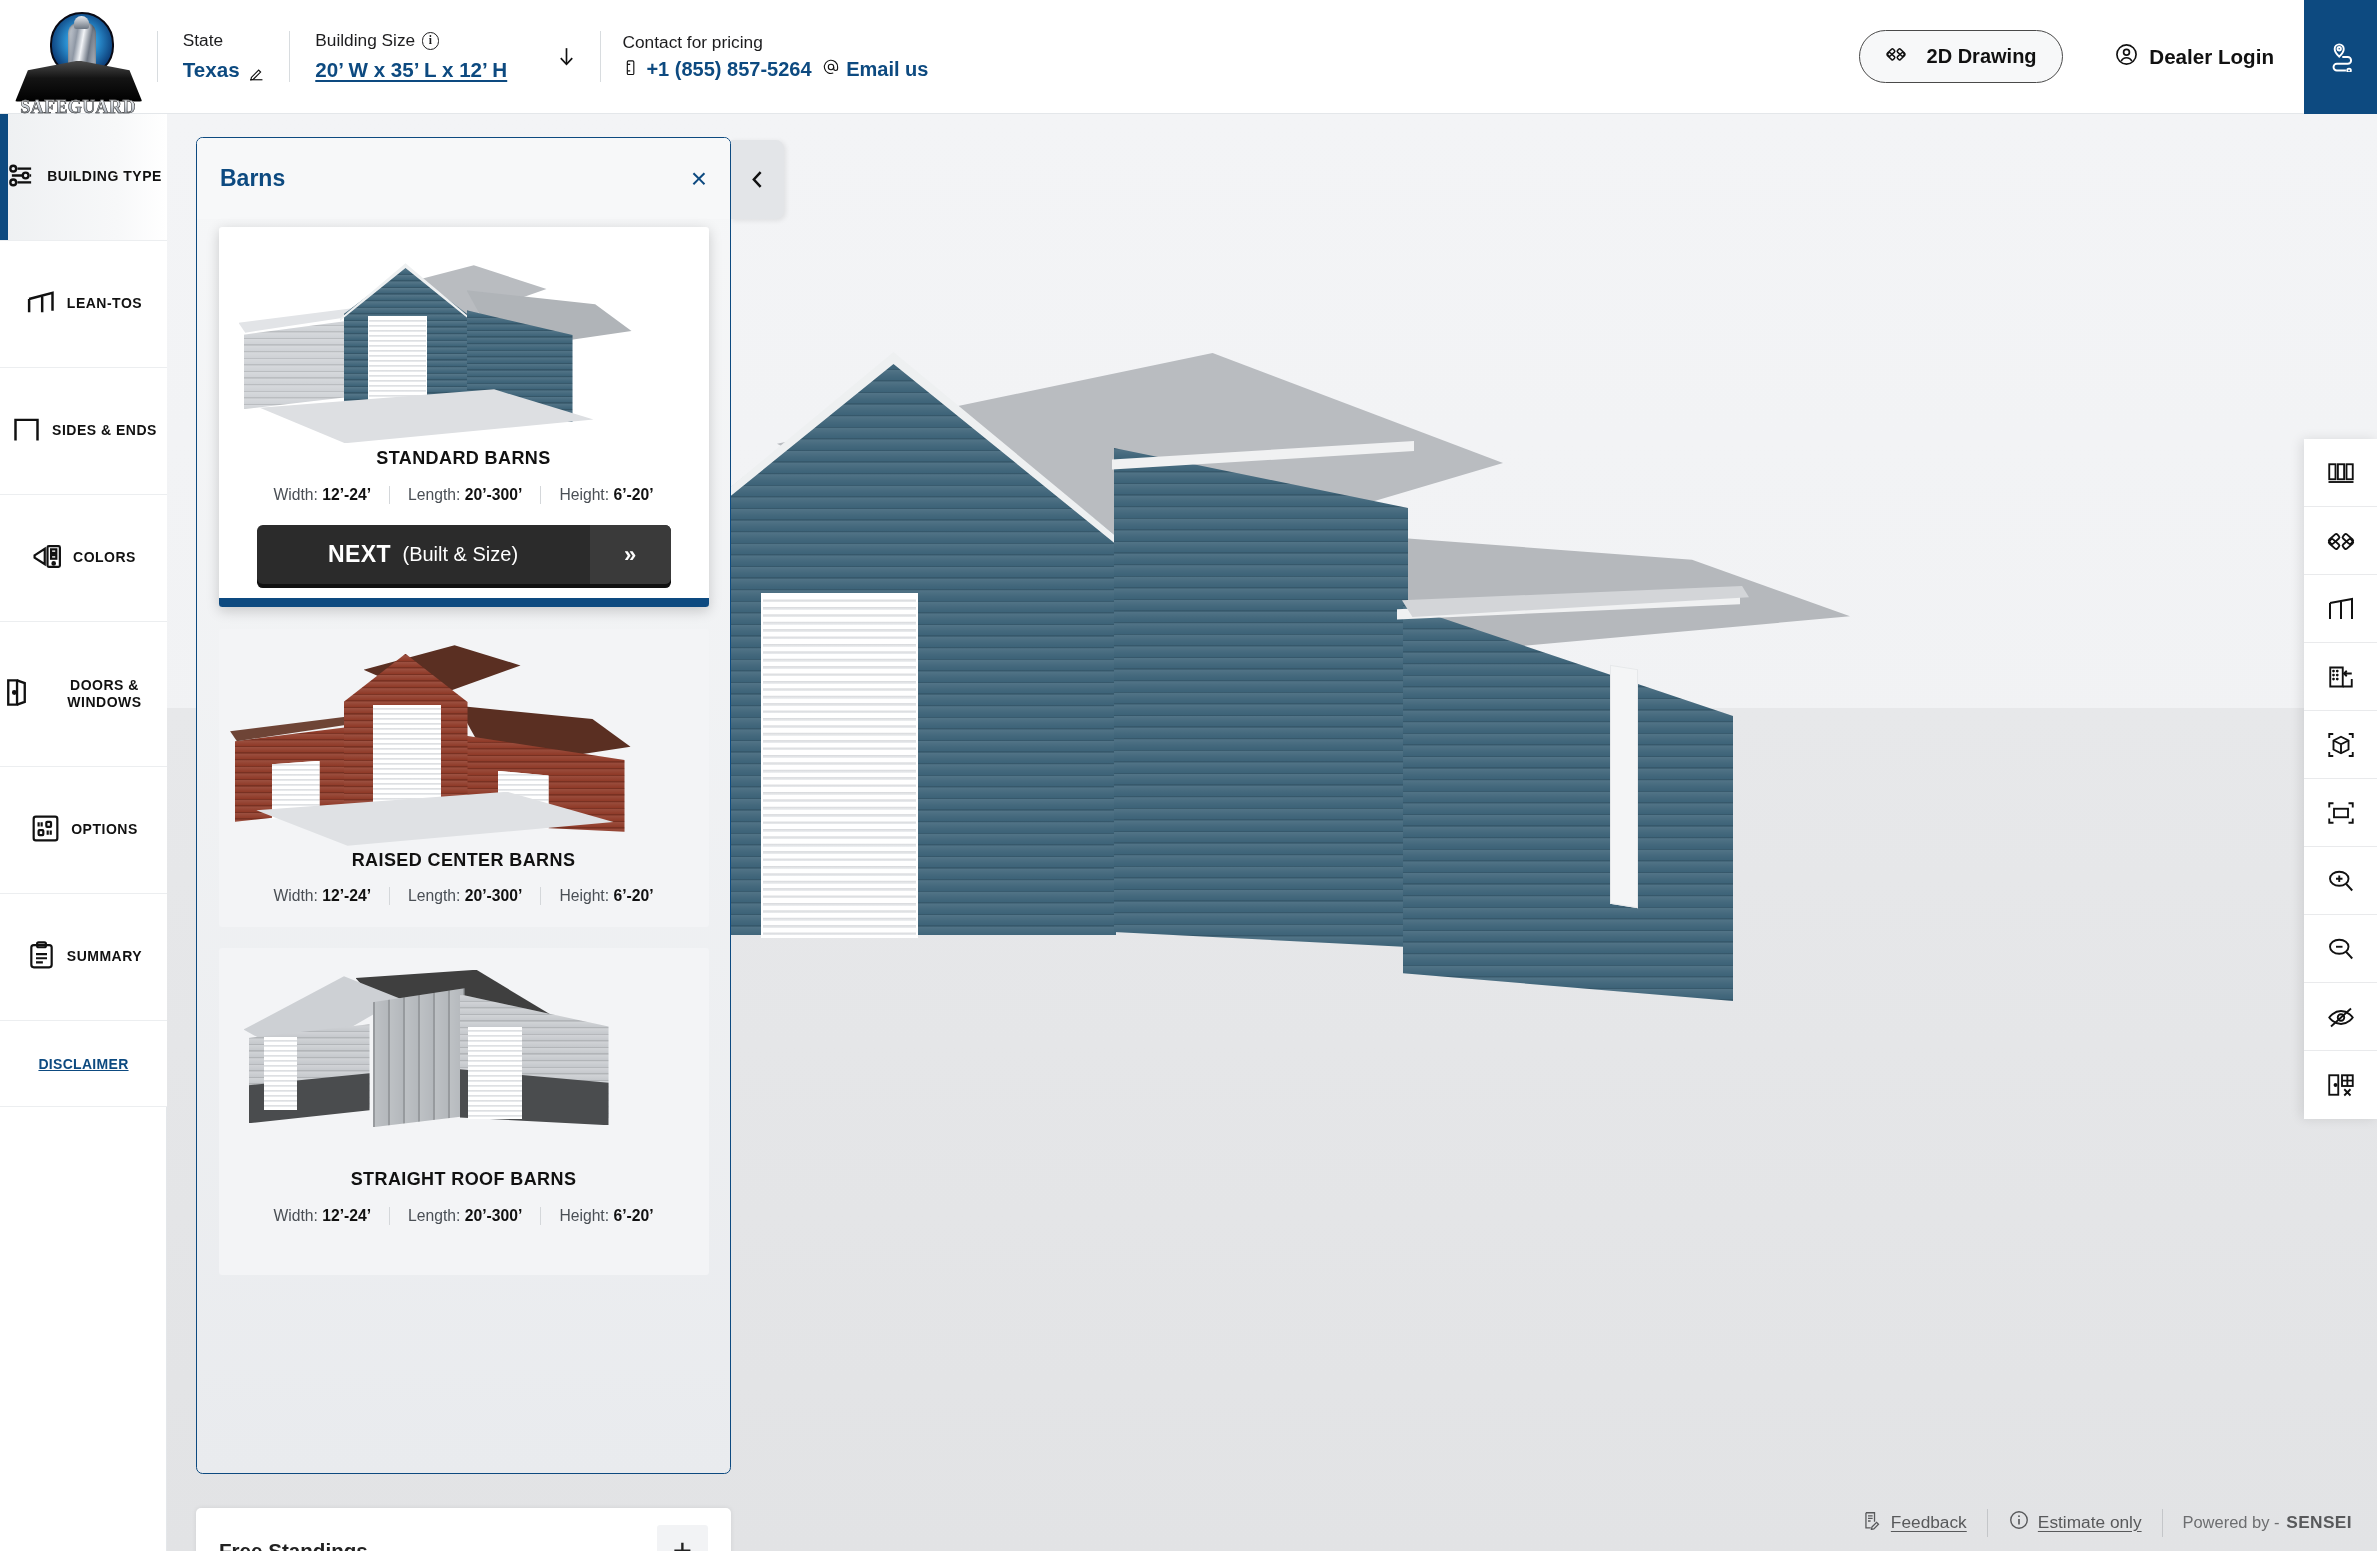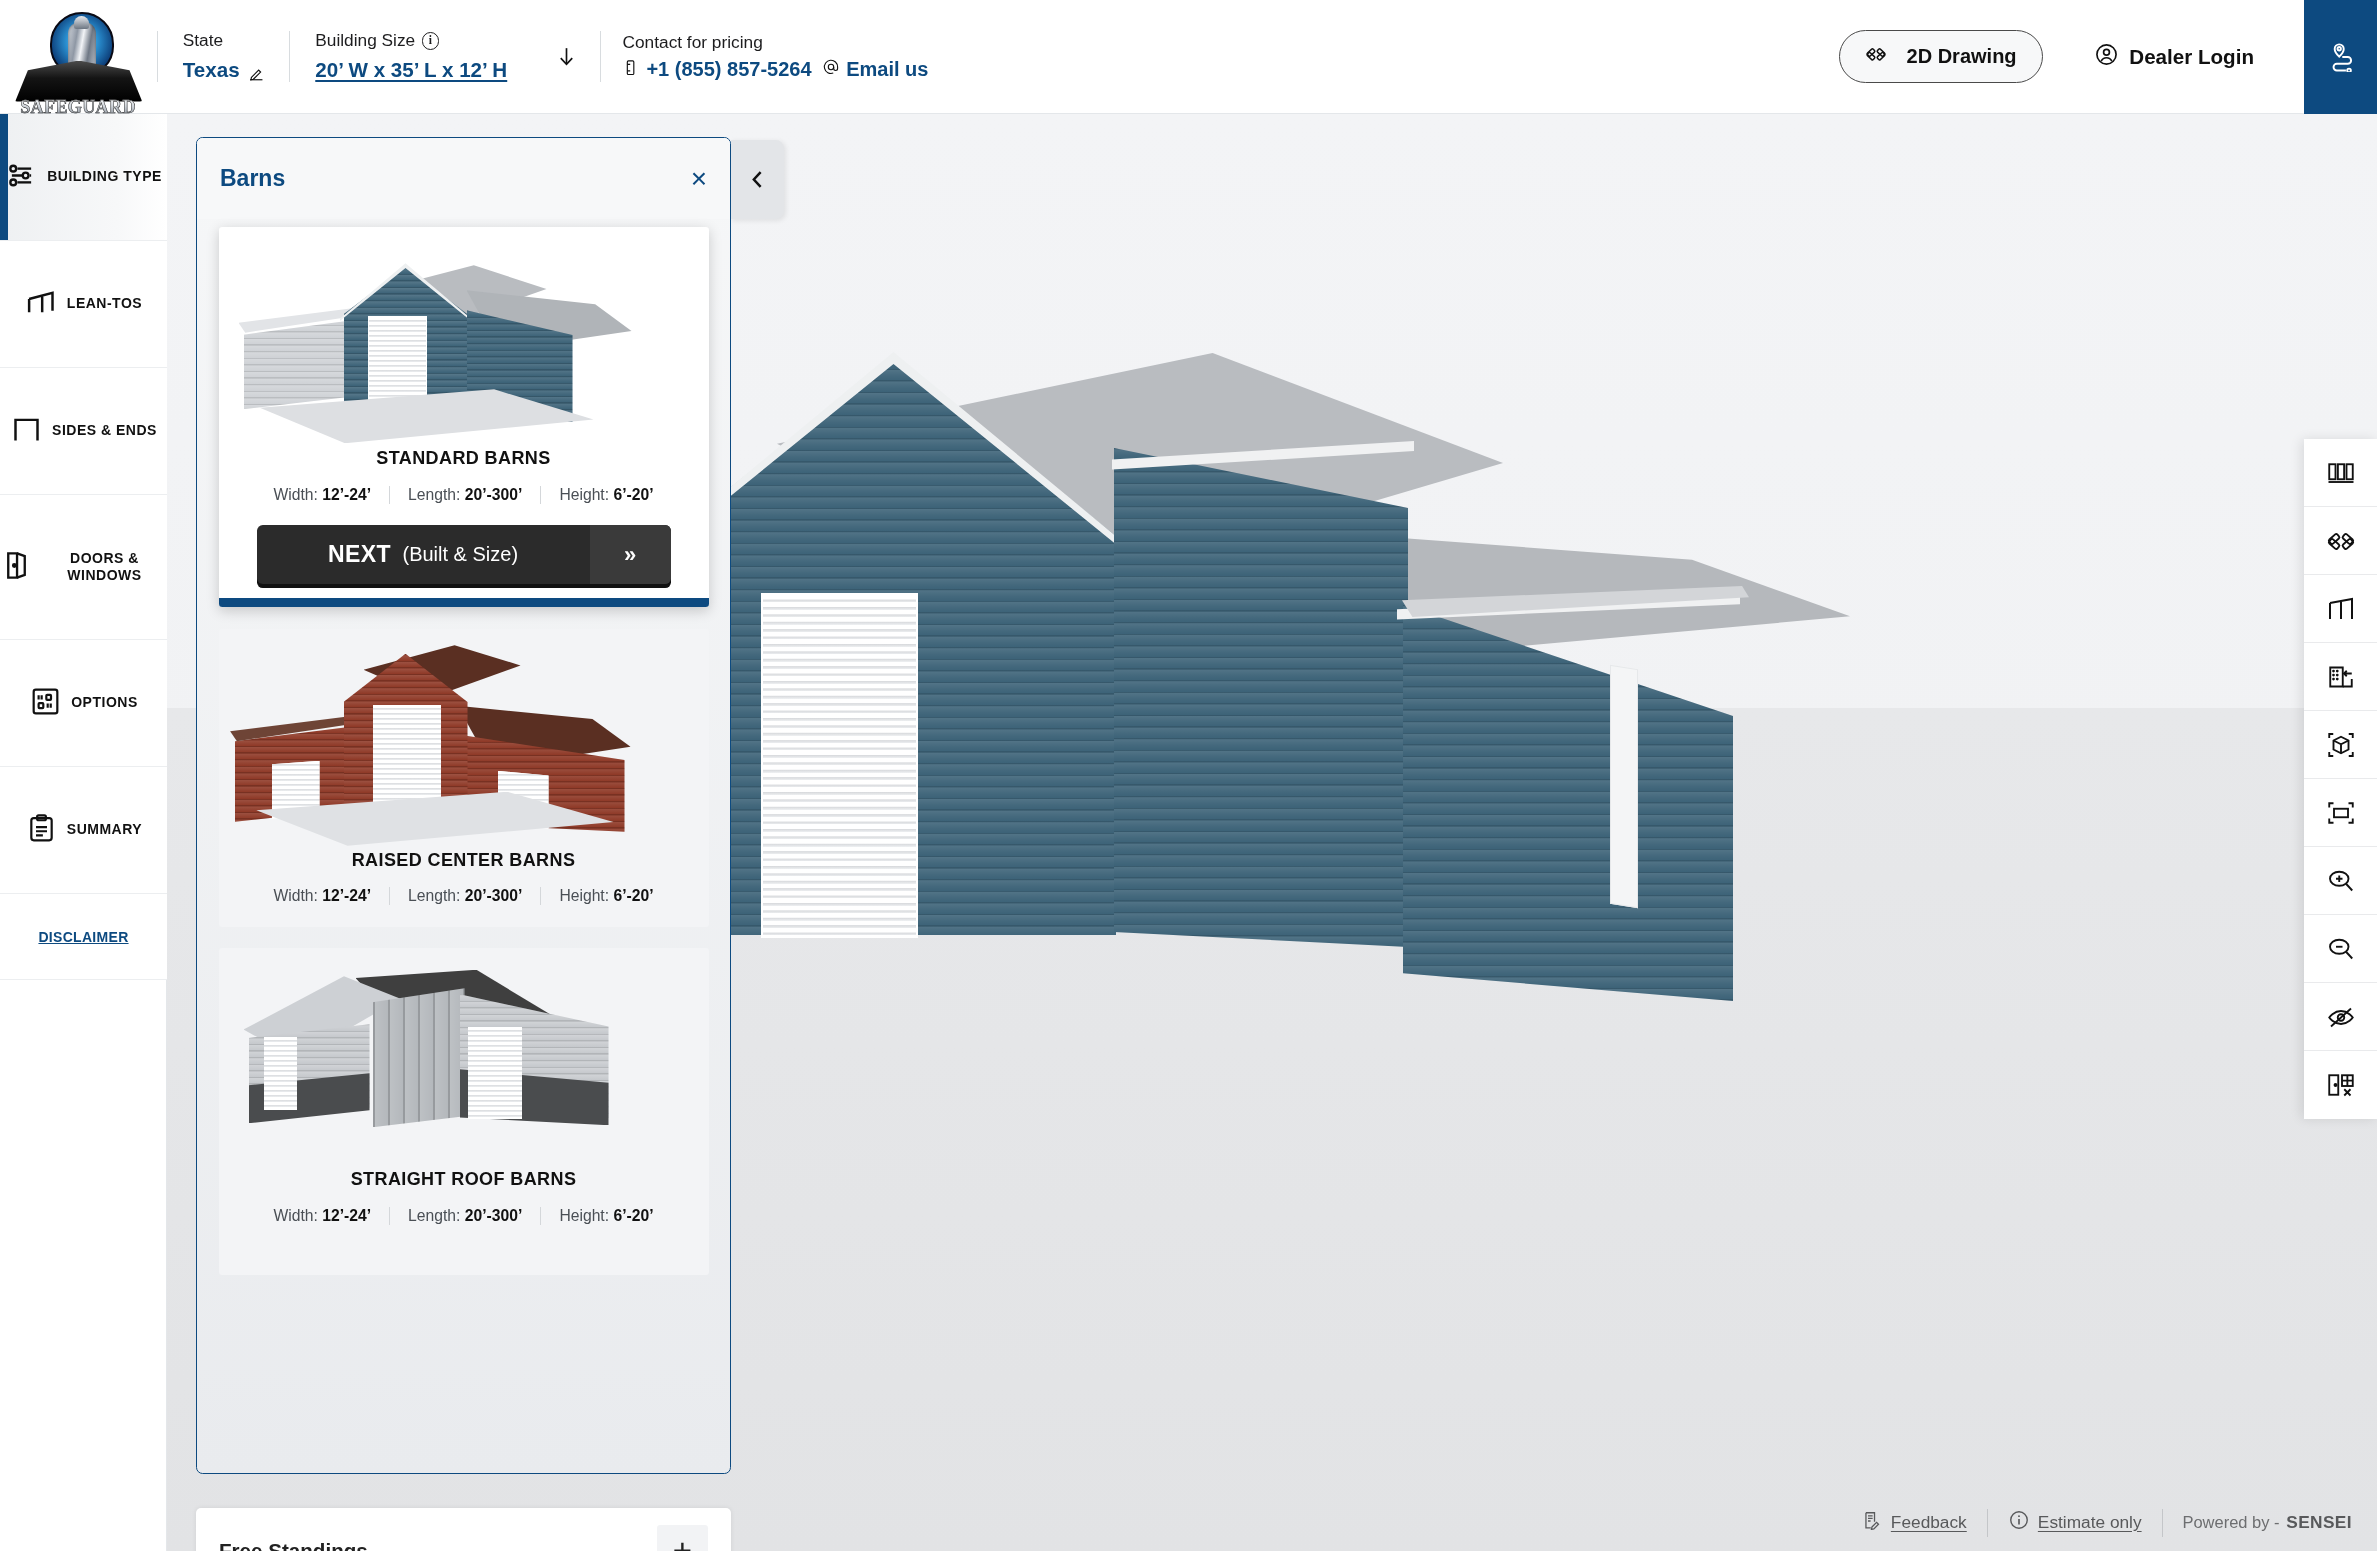--- a/index.html
+++ b/index.html
@@ -72,21 +72,21 @@
   .contact-item { display:flex; align-items:center; gap: 6.6px; font-size: 20px; font-weight:700; color:#0d4a80; }
 
   .hspacer { flex: 1; }
 
   .btn-2d {
     display:flex; align-items:center; gap: 20px;
     border: 1.7px solid #4a4a4a; border-radius: 28px;
     padding: 12.4px 25px; font-size: 20px; font-weight: 700; color: #111;
     background: #f7f8f9; cursor: pointer;
   }
-  .dealer-login { display:flex; align-items:center; gap: 10.7px; font-size: 20.6px; font-weight:700; color:#111; margin-left: 51px; margin-right: 50px; cursor:pointer;}
+  .dealer-login { display:flex; align-items:center; gap: 10.7px; font-size: 20.6px; font-weight:700; color:#111; margin-left: 51px; margin-right: 30px; cursor:pointer;}
   .map-tab { width: 73px; height: 114px; background:#0d4a80; display:flex; align-items:center; justify-content:center; cursor:pointer; }
 
   
   .sidebar {
     position:absolute; top: 114px; left: 0; width: 167px; height: 1438px;
     background: #ffffff; z-index: 30;
     border-right: 0.8px solid #e4e7ea;
   }
   .side-item {
     position: relative; width: 167px; height: 127px;
@@ -400,20 +400,32 @@
 
     <div class="side-item">
       <span>
         <svg viewBox="0 0 24 24" width="33" height="33" fill="none" stroke="#111" stroke-width="1.8">
           <path d="M4 20V5h16v15"></path>
         </svg>
       </span>
       <span class="side-label">SIDES &amp; ENDS</span>
     </div>
 
+    <div class="side-item">
+      <span>
+        <svg viewBox="0 0 24 24" width="33" height="33" fill="none" stroke="#111" stroke-width="1.6">
+          <path d="M2.6 11.2 10 6.4v11.2L2.6 12.8Z"></path>
+          <rect x="12" y="4.4" width="9" height="15.2" rx="1"></rect>
+          <rect x="14.6" y="6.8" width="3.8" height="2.6"></rect>
+          <rect x="14.6" y="11" width="3.8" height="2.6"></rect>
+          <circle cx="16.5" cy="17" r="0.9"></circle>
+        </svg>
+      </span>
+      <span class="side-label">COLORS</span>
+    </div>
 
     <div class="side-item tall">
       <span>
         <svg viewBox="0 0 24 24" width="33" height="33" fill="none" stroke="#111" stroke-width="1.7">
           <path d="M6 3.2h6.4V20.8H6z"></path>
             <path d="M12.4 3.2 18 5.2v13.6l-5.6 2"></path>
           <circle cx="10.4" cy="12" r="0.9" fill="#111"></circle>
         </svg>
       </span>
       <span class="side-label">DOORS &amp; WINDOWS</span>

